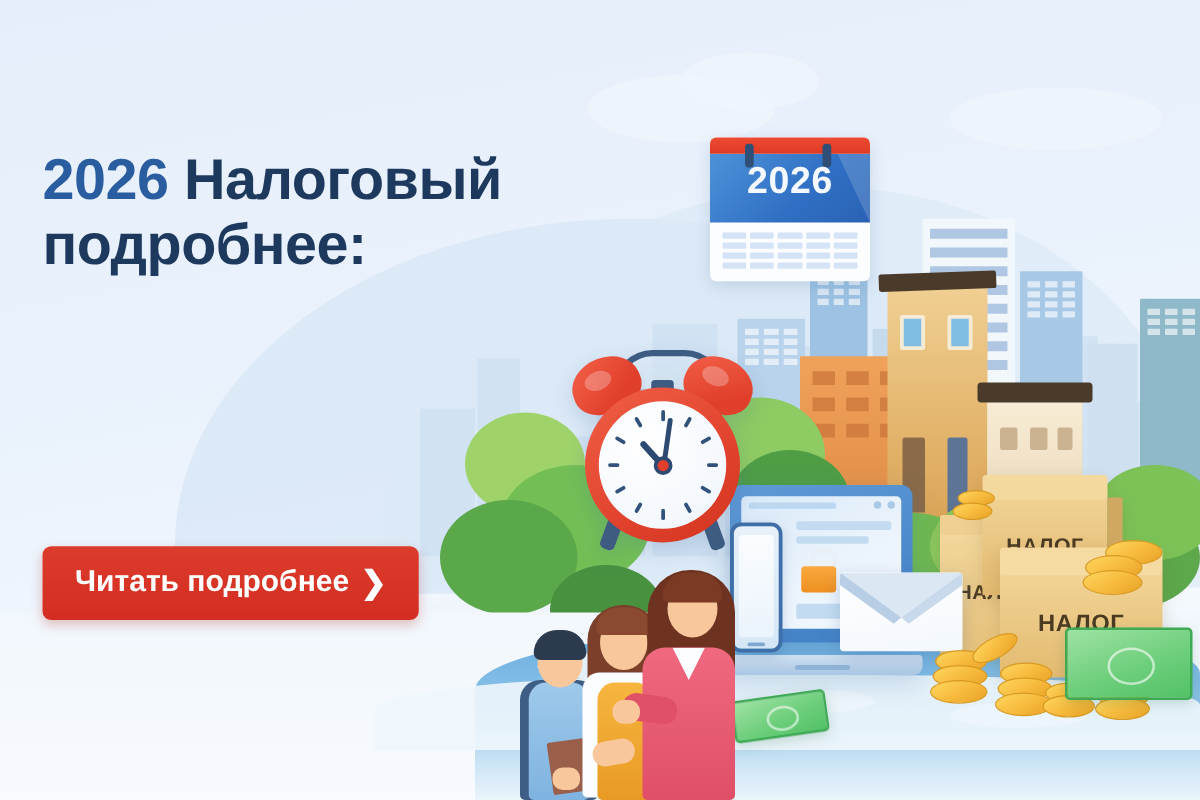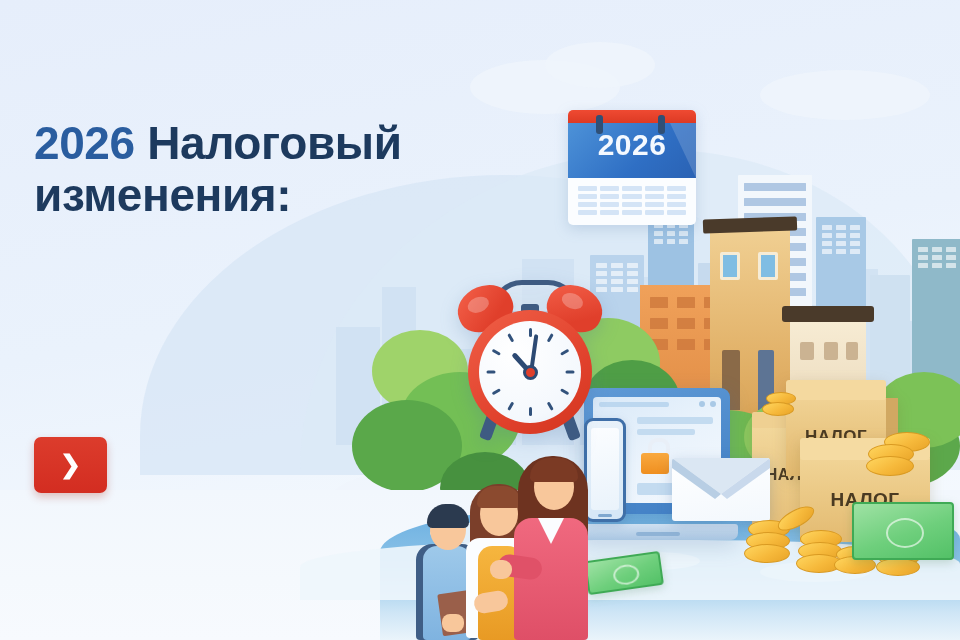--- a/index.html
+++ b/index.html
@@ -640,20 +640,21 @@
       <div class="torso" style="left:0px;top:66px;width:74px;height:122px;background:linear-gradient(180deg,#f0697f 0%,#df4f67 100%);border-radius:18px 18px 4px 4px;"></div>
       <div style="position:absolute;left:24px;top:66px;width:26px;height:26px;background:#fbfdff;clip-path:polygon(0 0,100% 0,50% 100%);"></div>
       <div class="head" style="left:20px;top:12px;width:40px;height:46px;"></div>
       <div class="hair" style="left:16px;top:6px;width:48px;height:24px;background:#7b3a24;border-radius:24px 24px 6px 6px;"></div>
       <div style="position:absolute;left:-16px;top:104px;width:44px;height:22px;background:#e05168;border-radius:12px;transform:rotate(8deg);"></div>
       <div style="position:absolute;left:-24px;top:108px;width:22px;height:19px;background:#f8c79b;border-radius:9px;"></div>
     </div>
   </div>
 
   <div id="copy">
-    <h1 class="h1"><span class="year">2026</span> <span>Налоговый изменения:</span></h1>
+    <h1 class="h1"><span class="year">2026</span> <span>Налоговый подробнее:</span></h1>
   </div>
 
   <button id="cta">
+    <span>Читать подробнее</span>
     <span class="chev">❯</span>
   </button>
 
 </div>
 
 </body></html>

